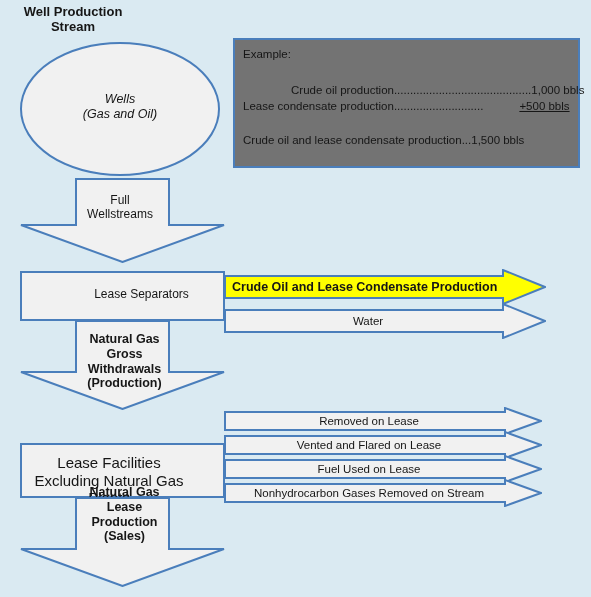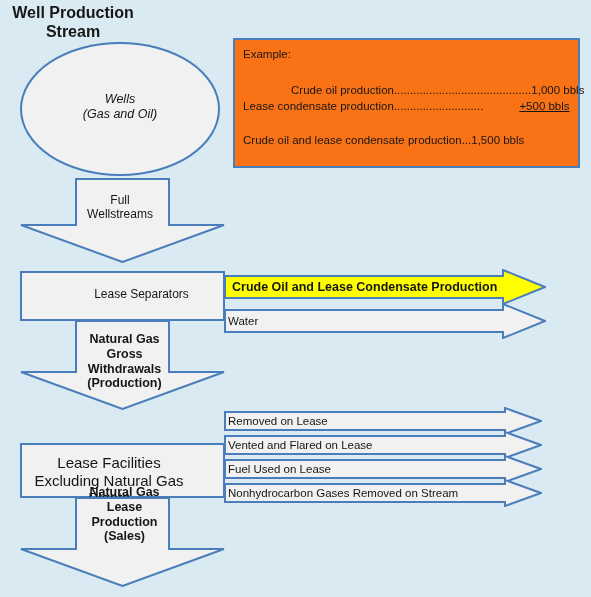--- a/index.html
+++ b/index.html
@@ -8,36 +8,36 @@
     background:#daeaf2;
     font-family:"Liberation Sans",sans-serif;
     overflow:hidden;
   }
   #diagram{position:relative;width:591px;height:597px;}
 
   .lbl{position:absolute;text-align:center;color:#161616;line-height:1.18;}
 
   #title{
     left:8px;top:4px;width:130px;
-    font-size:16px;font-weight:bold;
+    font-size:13px;font-weight:bold;
   }
 
   
   #wells-ellipse{
     position:absolute;left:20px;top:42px;width:200px;height:134px;
     border:2px solid #4a7ebb;border-radius:50%;
     background:#f1f1f1;
     box-sizing:border-box;
   }
   #wells-label{left:20px;top:92px;width:200px;font-size:12.5px;font-style:italic;}
 
   
   #example-box{
     position:absolute;left:233px;top:38px;width:347px;height:130px;
-    border:2px solid #4a7ebb;background:#f97316;box-sizing:border-box;
+    border:2px solid #4a7ebb;background:#737373;box-sizing:border-box;
   }
   #example-box .ex-line{
     position:absolute;left:8px;font-size:11.5px;color:#161616;
     white-space:pre;
   }
   #ex0{top:8px;}
   #ex1{top:44px;margin-left:48px;}
   #ex2{top:60px;}
   #ex2 .u{text-decoration:underline;margin-left:36px;}
   #ex3{top:94px;}
@@ -64,21 +64,21 @@
   #nglp-label{left:72px;top:485px;width:105px;font-size:12.5px;font-weight:bold;}
 
   
   .rightarrow{position:absolute;}
   .rightarrow svg{display:block;}
   .rapoly{stroke:#4a7ebb;stroke-width:2;}
   .ra-grey{fill:#f1f1f1;}
   .ra-yellow{fill:#ffff00;}
 
   .ra-text{
-    position:absolute;text-align:left;color:#161616;
+    position:absolute;text-align:center;color:#161616;
     font-size:11.5px;line-height:1;
   }
   .ra-text.bold{font-weight:bold;font-size:12.5px;text-align:left;}
 </style>
 </head>
 <body>
 
 <div id="diagram">
 
   <div class="lbl" id="title">Well Production<br>Stream</div>

